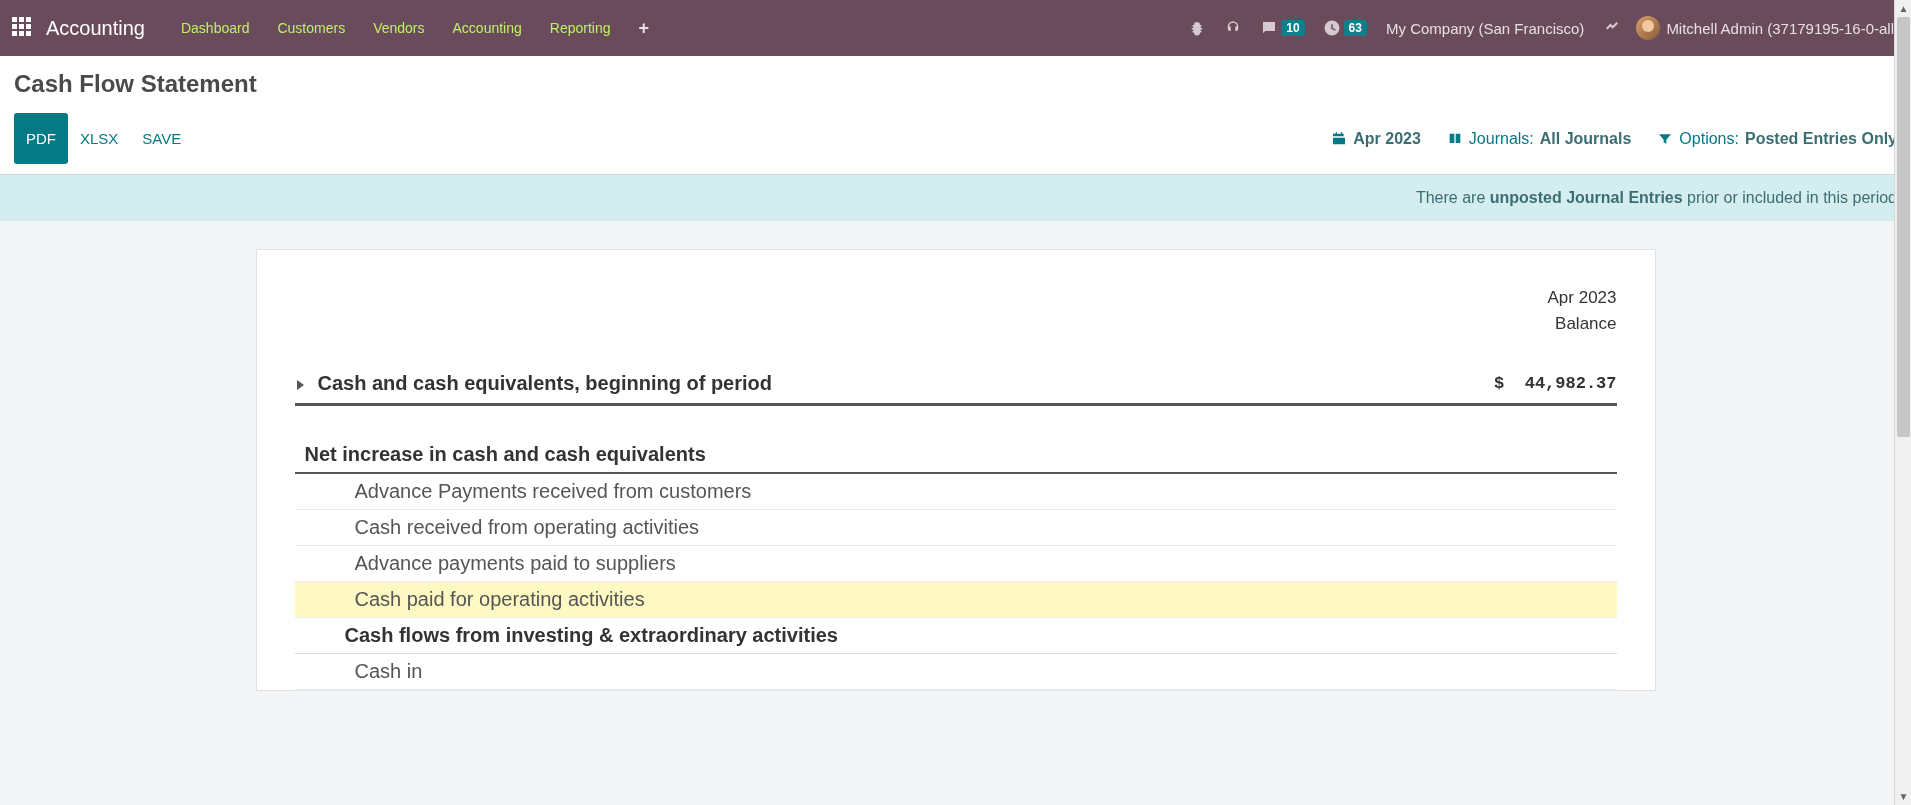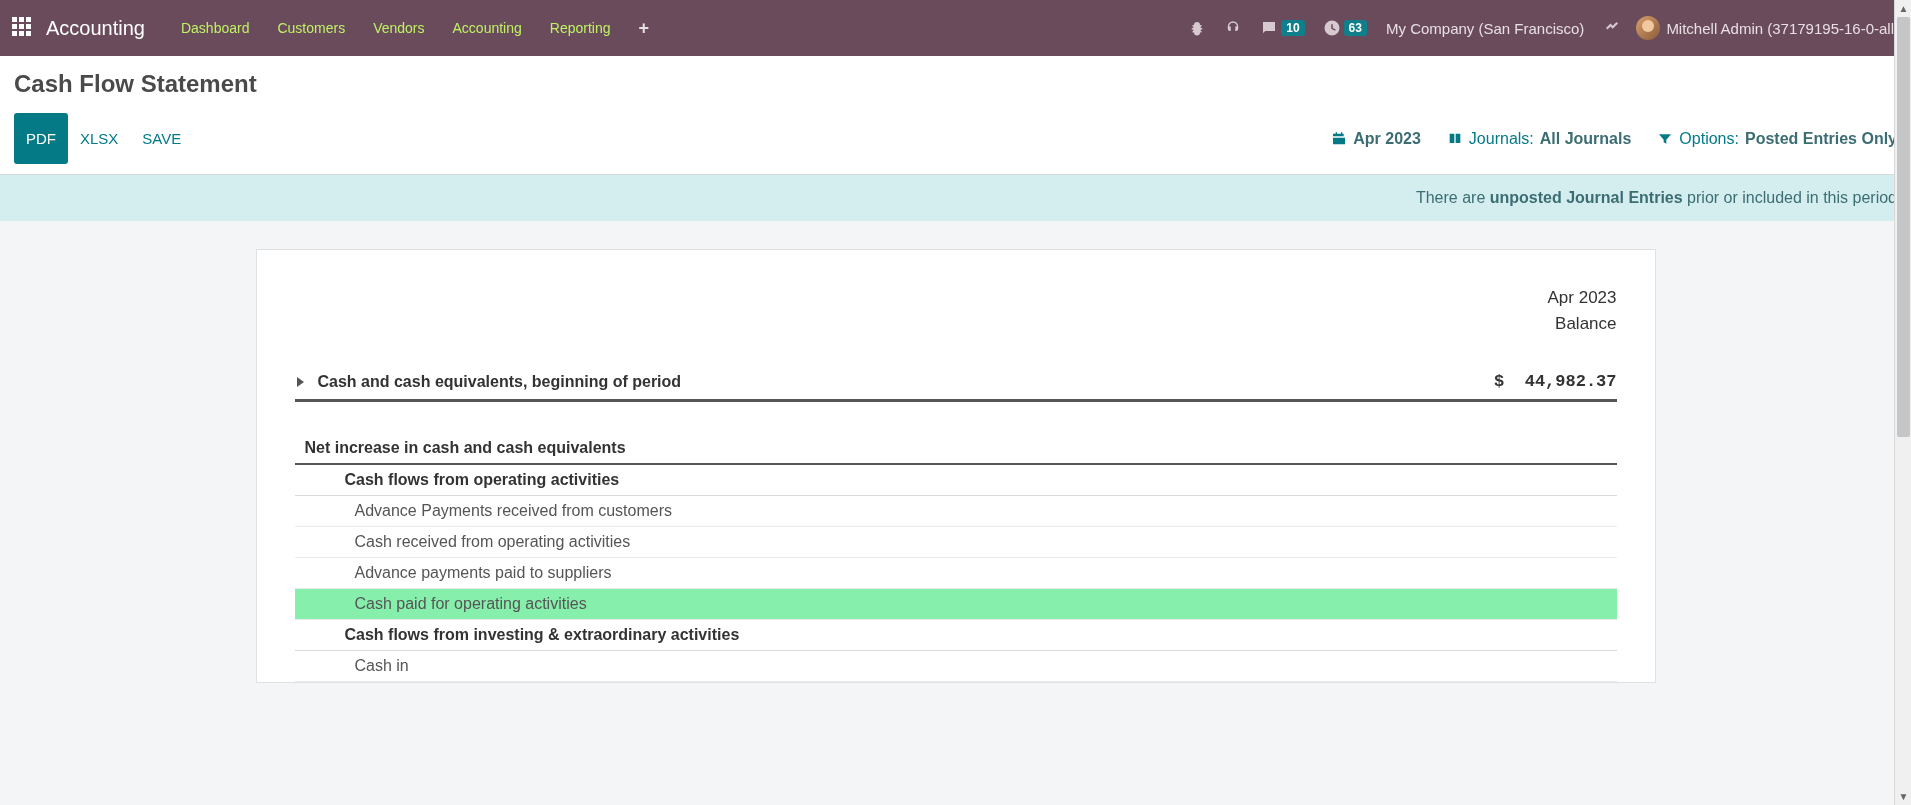--- a/index.html
+++ b/index.html
@@ -28,33 +28,33 @@
 .filter svg{width:16px;height:16px;fill:#047a87}
 .filter b{font-weight:600;color:#3b6d73}
 .banner{background:#d4eef0;color:#3b6d73;text-align:right;padding:14px;font-size:16px}
 .banner b{font-weight:600}
 .report-wrap{display:flex;justify-content:center;padding:28px 20px}
 .report{background:#fff;border:1px solid #dfe2e5;width:1400px;padding:38px 38px 0 38px}
 .report-head{text-align:right;margin-bottom:30px}
 .rh-period{font-size:17px;color:#333}
 .rh-balance{font-size:17px;color:#333;margin-top:6px}
 table.rtable{width:100%;border-collapse:collapse}
-.rtable td{padding:6px 0;font-size:16px;color:#444;vertical-align:middle}
+.rtable td{padding:6px 0;font-size:20px;color:#444;vertical-align:middle}
 .row-l0{border-bottom:3px solid #555}
 .row-l0 td{font-weight:700;color:#333;padding:8px 0}
 .row-l0 .val{font-family:"Courier New",monospace;font-weight:700;font-size:17px;text-align:right;white-space:pre}
 .caret{display:inline-block;width:0;height:0;border-top:5px solid transparent;border-bottom:5px solid transparent;border-left:7px solid #555;margin-right:14px;margin-left:2px}
 .gap-row td{height:30px}
 .row-l1{border-bottom:2px solid #555}
 .row-l1 td{font-weight:700;color:#333;padding:8px 0 6px 10px}
 .row-l2{border-bottom:1px solid #d8dbde}
 .row-l2 td{font-weight:700;color:#333;padding:6px 0 6px 50px}
 .row-l3{border-bottom:1px solid #e9ebed}
 .row-l3 td{font-weight:400;color:#555;padding:6px 0 6px 60px}
-.row-l3.hover td{background:#86efac}
+.row-l3.hover td{background:#fef9c3}
 .scrolltrack{position:fixed;right:0;top:0;width:17px;height:100vh;background:#f0f0f0;border-left:1px solid #d8d8d8}
 .scrollthumb{position:absolute;left:2px;width:13px;background:#c4c6c8;border-radius:2px}
 .scrollarrow{position:absolute;left:0;width:17px;height:17px;display:flex;align-items:center;justify-content:center;color:#666;font-size:10px}
 </style>
 </head>
 <body>
 
 <div class="topbar">
   <div class="apps-icon">
       <span></span>
@@ -153,23 +153,20 @@
           <tr class="row-l0">
         <td><span class="caret"></span><span>Cash and cash equivalents, beginning of period</span></td>
         <td class="val">$  44,982.37</td>
       </tr>
       <tr class="gap-row">
             <td colspan="2"></td>
           </tr>
       <tr class="row-l1">
             <td colspan="2">Net increase in cash and cash equivalents</td>
           </tr>
-      <tr class="row-l2">
-            <td colspan="2">Cash flows from operating activities</td>
-          </tr>
       <tr class="row-l3">
             <td colspan="2">Advance Payments received from customers</td>
           </tr>
       <tr class="row-l3">
             <td colspan="2">Cash received from operating activities</td>
           </tr>
       <tr class="row-l3">
             <td colspan="2">Advance payments paid to suppliers</td>
           </tr>
       <tr class="row-l3 hover">

